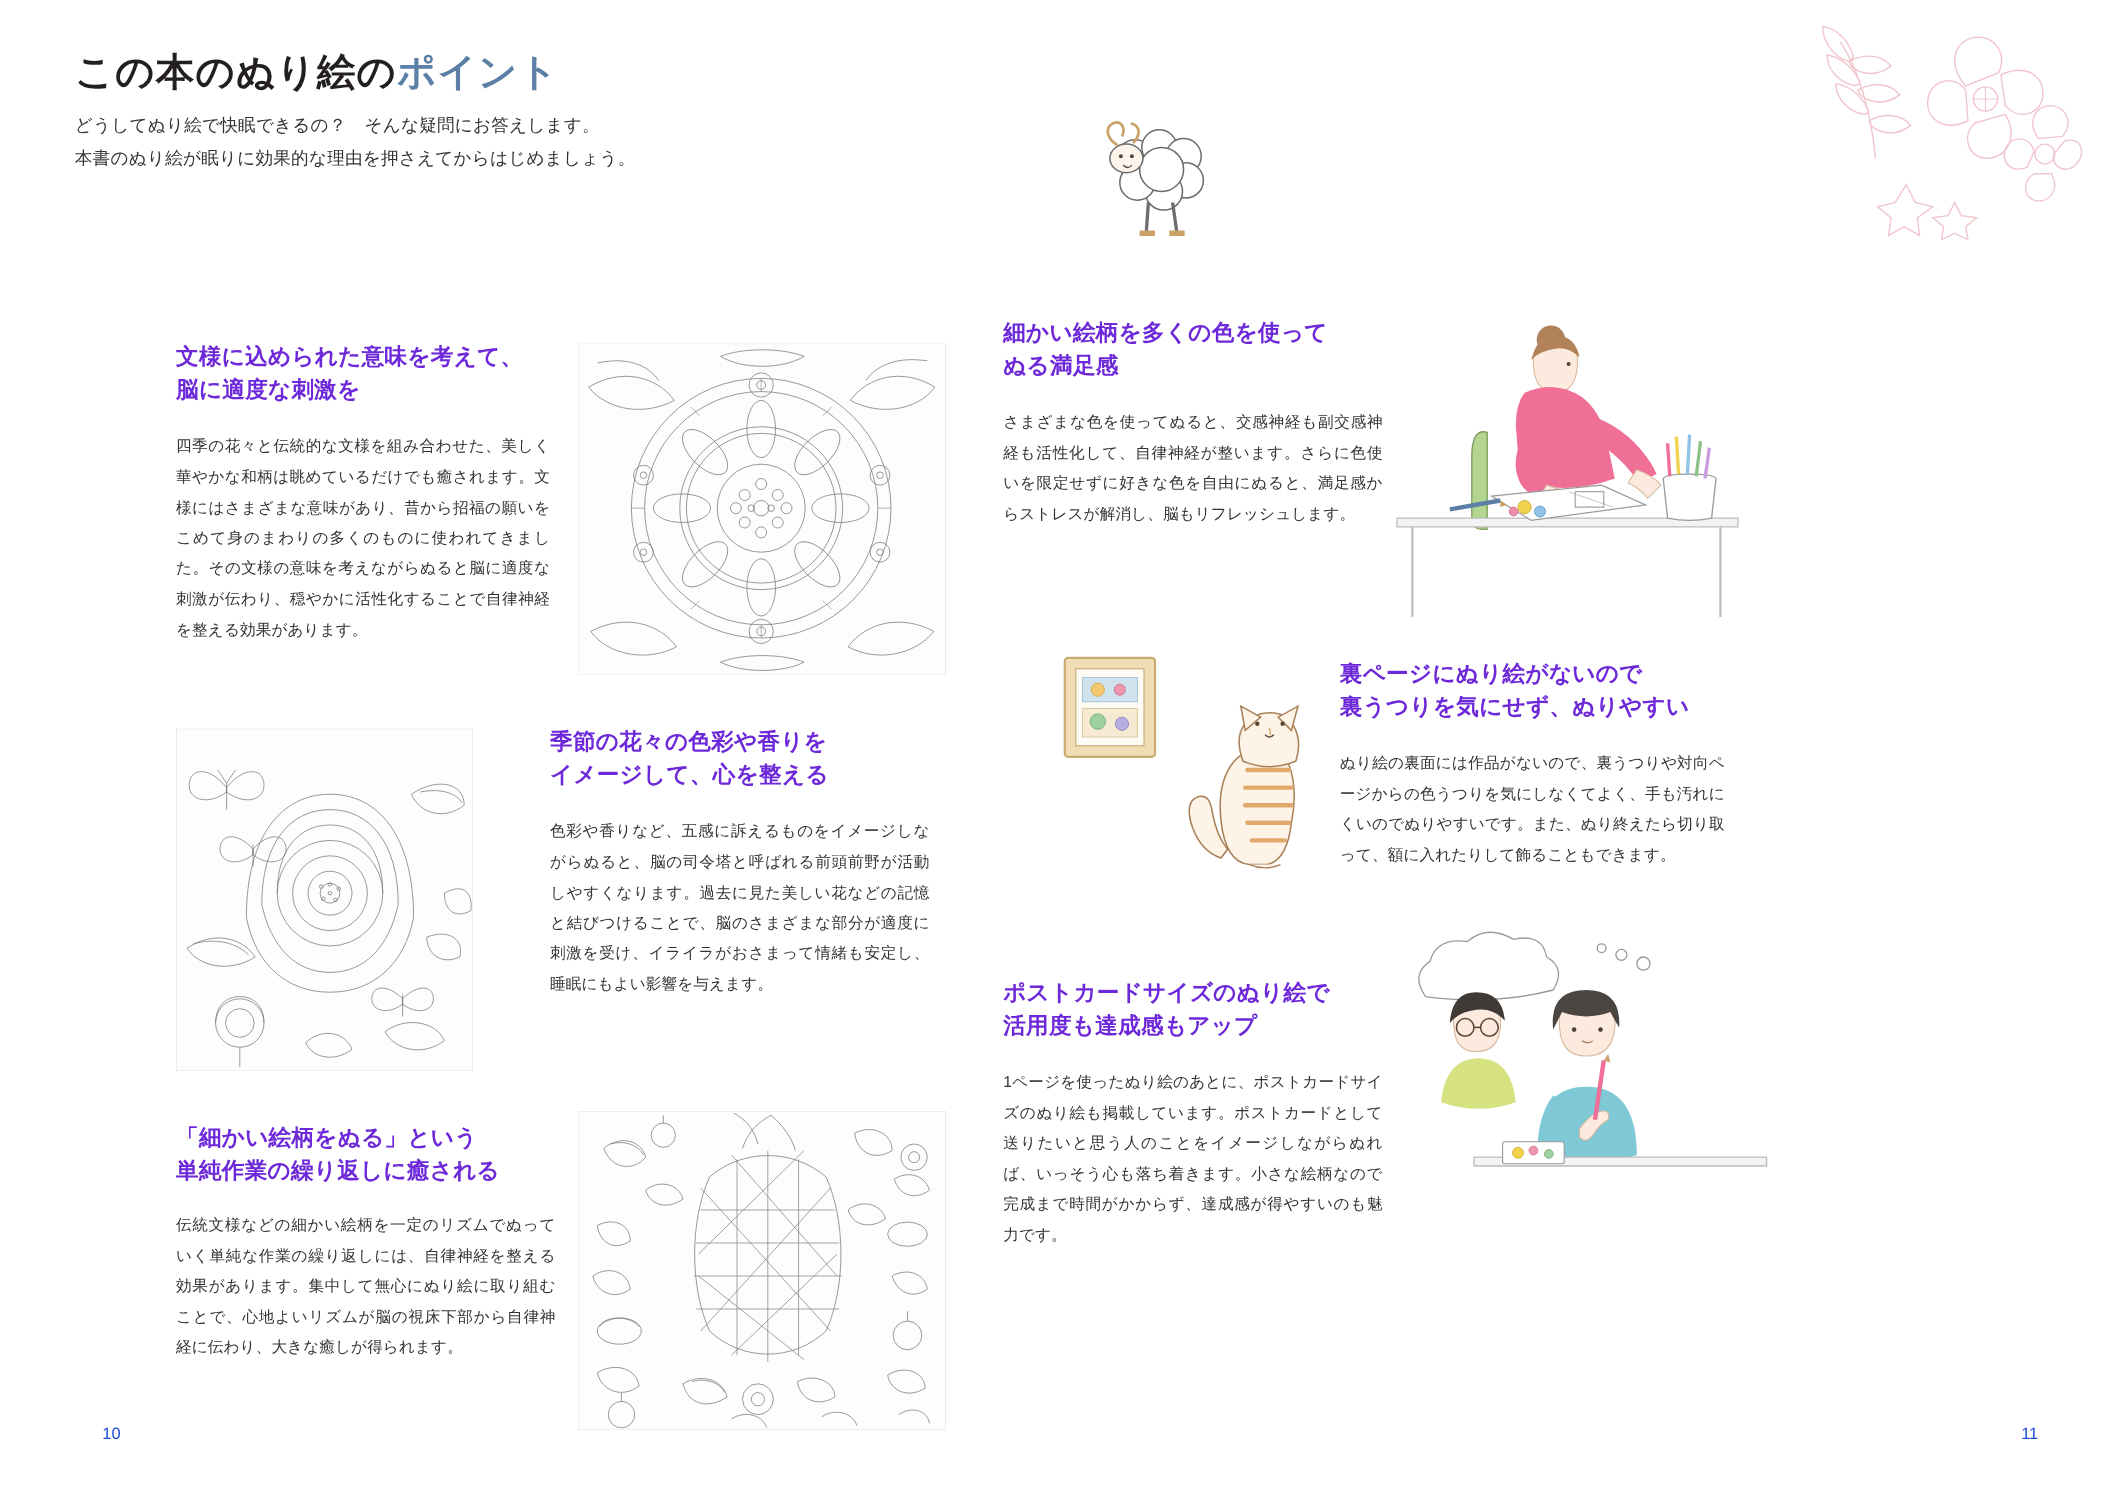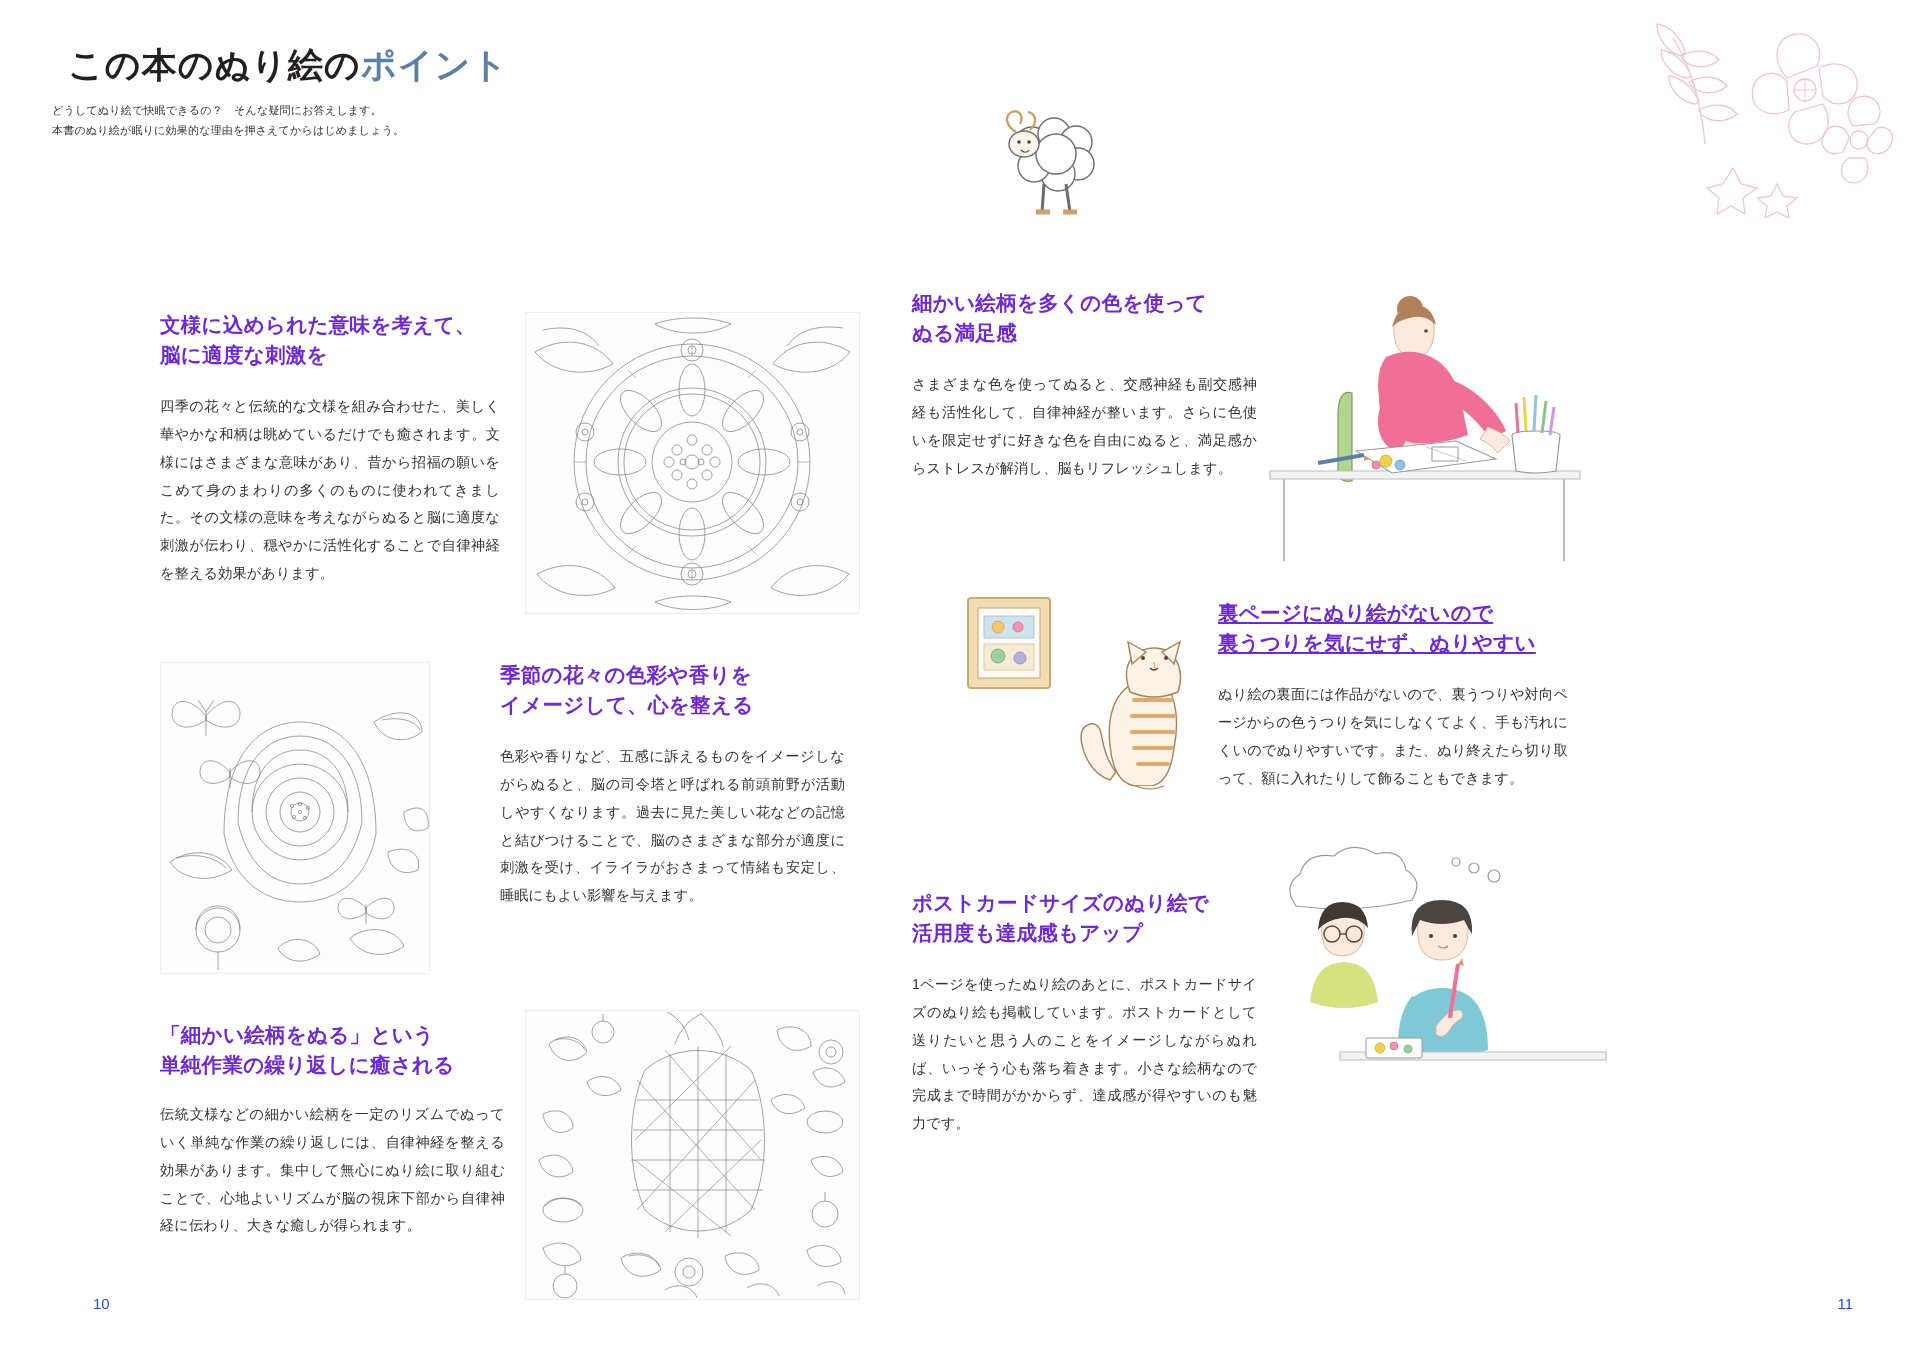--- a/index.html
+++ b/index.html
@@ -16,22 +16,22 @@
   .page.right { width:961px; }
 
   
   .title {
     position:absolute; left:68px; top:42px;
     font-size:35px; font-weight:bold; letter-spacing:1px;
     color:#231f20;
   }
   .title .accent { color:#5b7fa6; }
   .lede {
-    position:absolute; left:52px; top:100px;
-    font-size:11px; line-height:1.85; color:#333;
+    position:absolute; left:68px; top:100px;
+    font-size:16px; line-height:1.85; color:#333;
     letter-spacing:0.2px;
   }
 
   
   .block { position:absolute; }
   .h {
     font-size:20.5px; font-weight:bold; line-height:1.45;
     color:#6d28d9; letter-spacing:0.3px;
   }
   .p {
@@ -406,21 +406,21 @@
           <path d="M258 158 L256 128" stroke="#ef6f96"></path>
           <path d="M266 156 L264 122" stroke="#f2d14c"></path>
           <path d="M274 156 L276 120" stroke="#8fc3e8"></path>
           <path d="M282 158 L286 126" stroke="#8ec08a"></path>
           <path d="M290 160 L294 132" stroke="#c89be0"></path>
         </g>
       </svg>
     </div>
 
     <div class="block" style="left:258px; top:598px; width:350px;">
-      <div class="h" style="white-space:pre-line;text-decoration:underline;">裏ページにぬり絵がないので
+      <div class="h" style="white-space:pre-line;">裏ページにぬり絵がないので
 裏うつりを気にせず、ぬりやすい</div>
       <div class="p" style="margin-top:24px;">ぬり絵の裏面には作品がないので、裏うつりや対向ページからの色うつりを気にしなくてよく、手も汚れにくいのでぬりやすいです。また、ぬり終えたら切り取って、額に入れたりして飾ることもできます。</div>
     </div>
 
     <div class="illus" style="left:-20px; top:580px;">
       <svg width="280" height="220" viewBox="0 0 280 220">
 
         <rect x="28" y="18" width="82" height="90" rx="3" fill="#f1ddb4" stroke="#c9aa72" stroke-width="2"></rect>
         <rect x="38" y="28" width="62" height="70" fill="#fdfbf3" stroke="#c9aa72" stroke-width="1"></rect>
 

